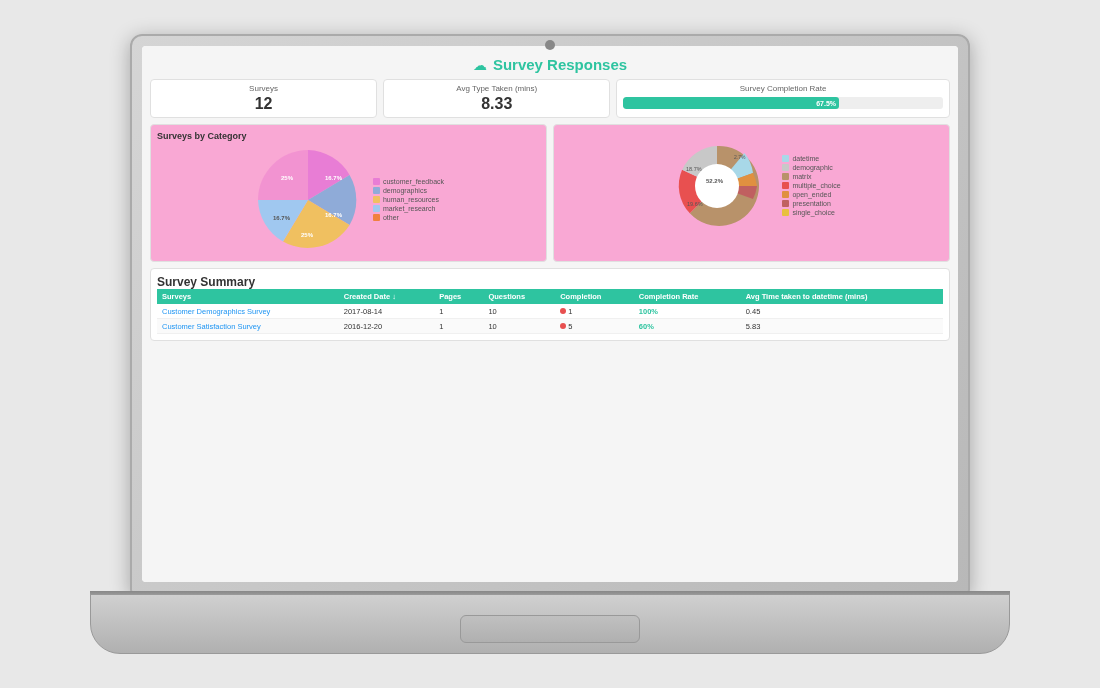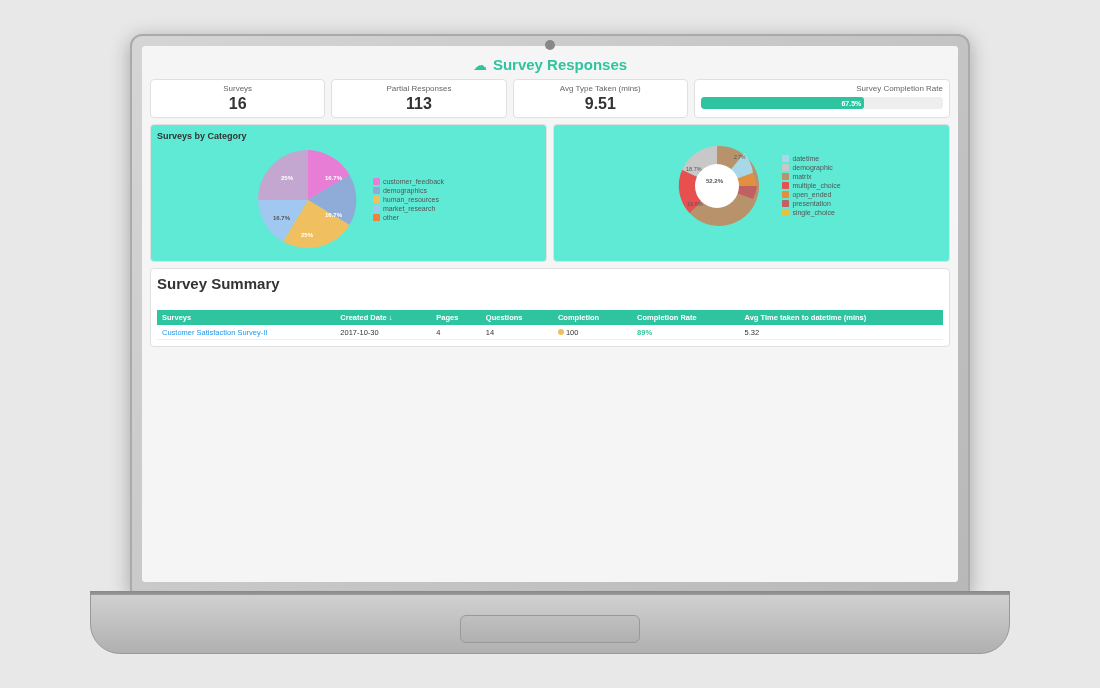--- a/index.html
+++ b/index.html
@@ -135,21 +135,20 @@
     }
 
     .stat-value {
       font-size: 16px;
       font-weight: bold;
       color: #333;
     }
 
     .stat-card.completion {
       flex: 1.5;
-      text-align: right;
     }
 
     .completion-bar-container {
       background: #eee;
       border-radius: 3px;
       height: 12px;
       width: 100%;
       margin-top: 4px;
       position: relative;
       overflow: hidden;
@@ -172,21 +171,21 @@
     }
 
     .charts-row {
       display: flex;
       gap: 6px;
       margin-bottom: 6px;
     }
 
     .chart-card {
       flex: 1;
-      background: #5eead4;
+      background: #f9a8d4;
       border: 1px solid #e0e0e0;
       border-radius: 4px;
       padding: 6px;
     }
 
     .chart-title {
       font-size: 9px;
       font-weight: bold;
       color: #333;
       margin-bottom: 4px;
@@ -226,24 +225,24 @@
     }
 
     .table-card {
       background: #fff;
       border: 1px solid #e0e0e0;
       border-radius: 4px;
       padding: 6px;
     }
 
     .table-title {
-      font-size: 15px;
+      font-size: 12px;
       font-weight: bold;
       color: #333;
-      margin-bottom: 18px;
+      margin-bottom: 0;
     }
 
     table {
       width: 100%;
       border-collapse: collapse;
       font-size: 7.5px;
     }
 
     thead tr {
       background: #2ec4a0;
@@ -298,29 +297,25 @@
       <div class="screen-content">
 
         <div class="header">
           <span class="cloud-icon">☁</span>
           <span class="header-title">Survey Responses</span>
         </div>
 
         <div class="stats-row">
           <div class="stat-card">
             <div class="stat-label">Surveys</div>
-            <div class="stat-value">16</div>
-          </div>
-          <div class="stat-card">
-            <div class="stat-label">Partial Responses</div>
-            <div class="stat-value">113</div>
+            <div class="stat-value">12</div>
           </div>
           <div class="stat-card">
             <div class="stat-label">Avg Type Taken (mins)</div>
-            <div class="stat-value">9.51</div>
+            <div class="stat-value">8.33</div>
           </div>
           <div class="stat-card completion">
             <div class="stat-label">Survey Completion Rate</div>
             <div class="completion-bar-container">
               <div class="completion-bar-fill" style="width: 67.5%;">
                 <span class="completion-bar-text">67.5%</span>
               </div>
             </div>
           </div>
         </div>
@@ -444,30 +439,41 @@
                 <th>Surveys</th>
                 <th>Created Date <span>↓</span></th>
                 <th>Pages</th>
                 <th>Questions</th>
                 <th>Completion</th>
                 <th>Completion Rate</th>
                 <th>Avg Time taken to datetime (mins)</th>
               </tr>
             </thead>
             <tbody id="table-body">
+            <tr>
+      <td><a class="survey-link" href="#">Customer Demographics Survey</a></td>
+      <td>2017-08-14</td>
+      <td>1</td>
+      <td>10</td>
+      <td>
+        <span class="dot-indicator" style="background:#e85050;"></span>1
+      </td>
+      <td><span class="completion-pct" style="color:#2ec4a0">100%</span></td>
+      <td>0.45</td>
+    </tr>
                 <tr>
-      <td><a class="survey-link" href="#">Customer Satisfaction Survey-II</a></td>
-      <td>2017-10-30</td>
-      <td>4</td>
-      <td>14</td>
+      <td><a class="survey-link" href="#">Customer Satisfaction Survey</a></td>
+      <td>2016-12-20</td>
+      <td>1</td>
+      <td>10</td>
       <td>
-        <span class="dot-indicator" style="background:#f0c060;"></span>100
+        <span class="dot-indicator" style="background:#e85050;"></span>5
       </td>
-      <td><span class="completion-pct" style="color:#2ec4a0">89%</span></td>
-      <td>5.32</td>
+      <td><span class="completion-pct" style="color:#2ec4a0">60%</span></td>
+      <td>5.83</td>
     </tr>
               </tbody>
           </table>
         </div>
 
       </div>
     </div>
   </div>
 
   <div class="laptop-hinge"></div>

